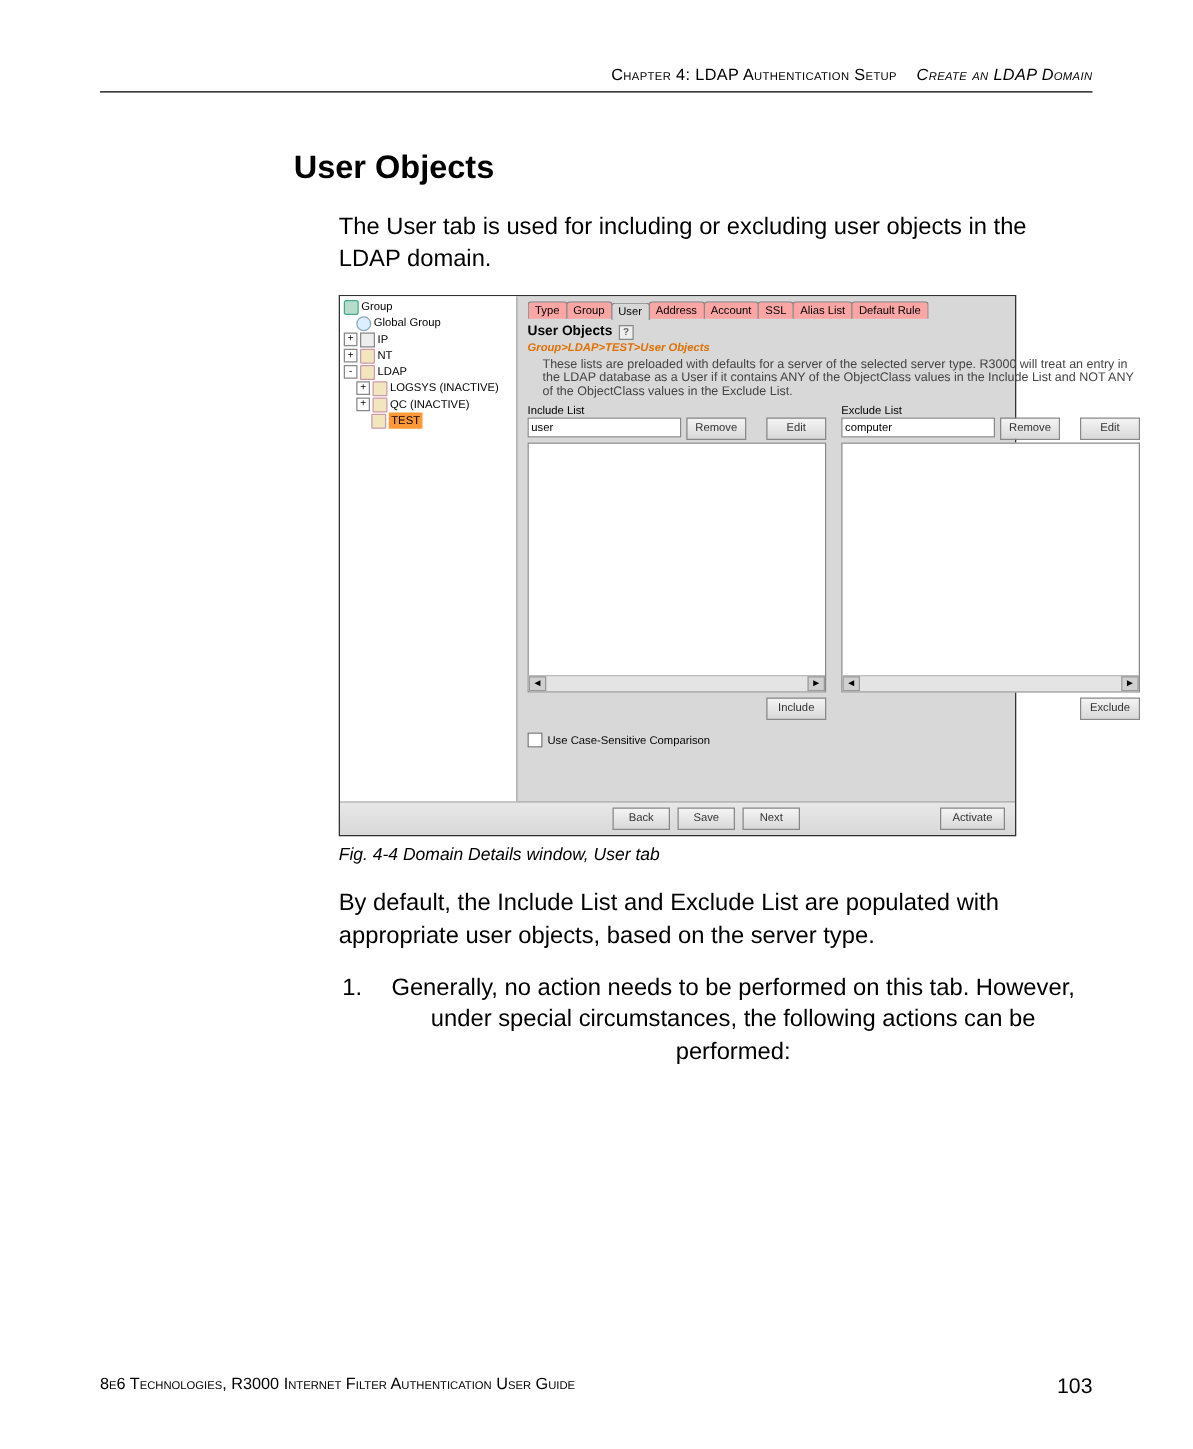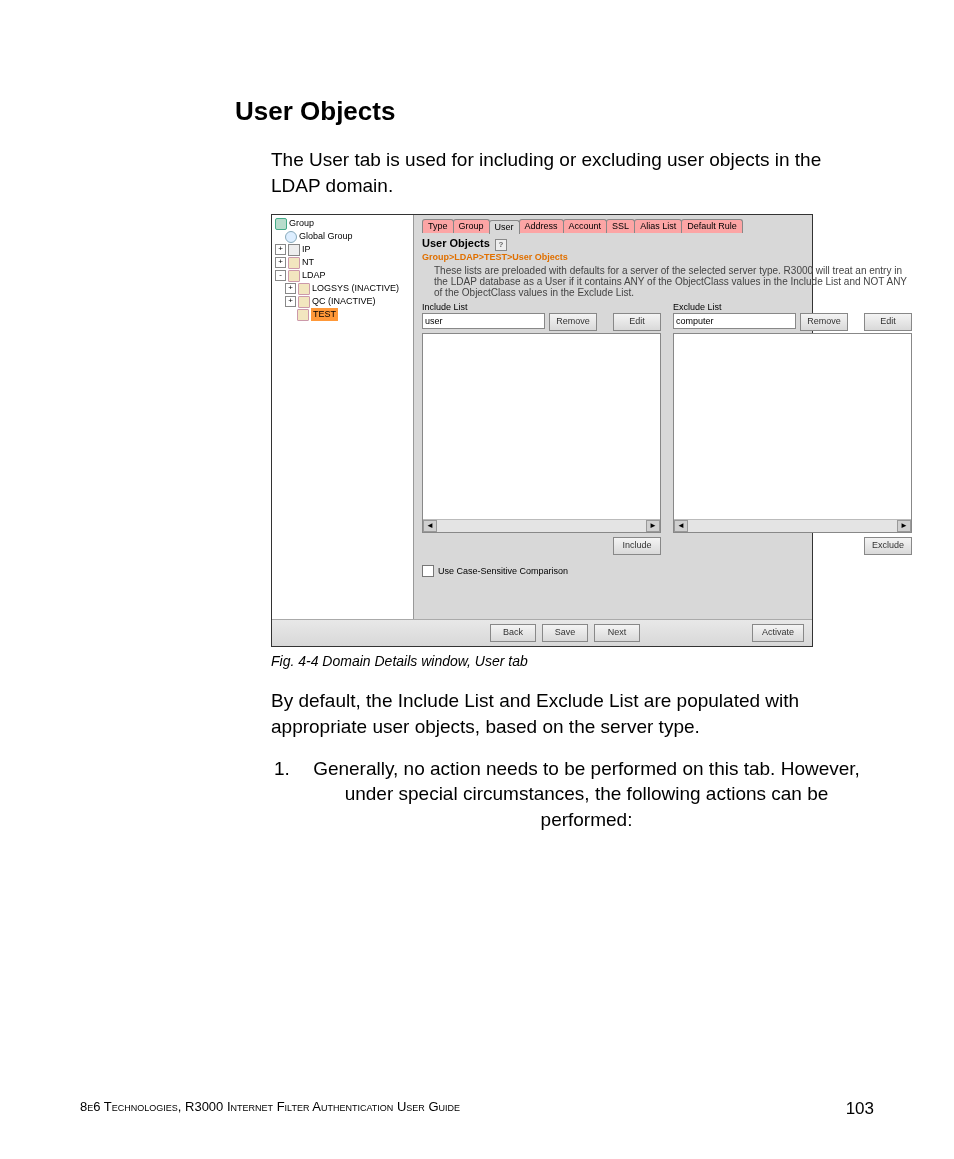--- a/index.html
+++ b/index.html
@@ -138,21 +138,21 @@
     border-bottom:none;
     background:#fca5a5;
     padding:1px 5px;
     font-size:9px;
     border-radius:3px 3px 0 0;
     margin-right:-1px;
     line-height:11px;
   }
   .tab.active { background:#d8d8d8; position:relative; top:1px; font-weight:normal;}
   .panel-title { font-weight:bold; font-size:11px; margin:4px 0 1px 0;}
-  .breadcrumb { color:#e07000; font-weight:bold; font-size:9px; margin-bottom:3px;}
+  .breadcrumb { color:#e07000; font-weight:bold; font-size:9px; margin-bottom:3px;font-style:italic;}
   .help-icon {display:inline-block; width:10px;height:10px;border:1px solid #888;font-size:8px;text-align:center;line-height:9px;color:#666;margin-left:2px;background:#eee;}
   .desc { font-size:10px; color:#444; line-height:11px; margin:0 0 4px 12px;}
   .lists { display:flex; gap:12px;}
   .list-col { flex:1; display:flex; flex-direction:column;}
   .list-label { font-size:9px; margin-bottom:1px;}
   .list-row1 { display:flex; gap:4px;}
   .list-input {
     flex:1; height:14px; border:1px solid #888; background:#fff; font-size:9px; padding:0 2px;
   }
   .small-btn {
@@ -187,20 +187,25 @@
     gap:6px;
   }
   .bottom-btn-row .gap { flex:1; }
   .bottom-btn-row .small-btn { width:44px; }
   .bottom-btn-row .small-btn.wide { width:50px;}
 </style>
 </head>
 <body>
 
 <div class="page">
+  <div class="header-line">
+    <span>Chapter 4: LDAP Authentication Setup</span>
+    &nbsp;&nbsp;
+    <span class="italic">Create an LDAP Domain</span>
+  </div>
 
   <div class="content">
     <h2 class="section">User Objects</h2>
 
     <p class="body-text">The User tab is used for including or excluding user objects in the LDAP domain.</p>
 
     <div class="app-window">
 
       <div class="app-body">
 

